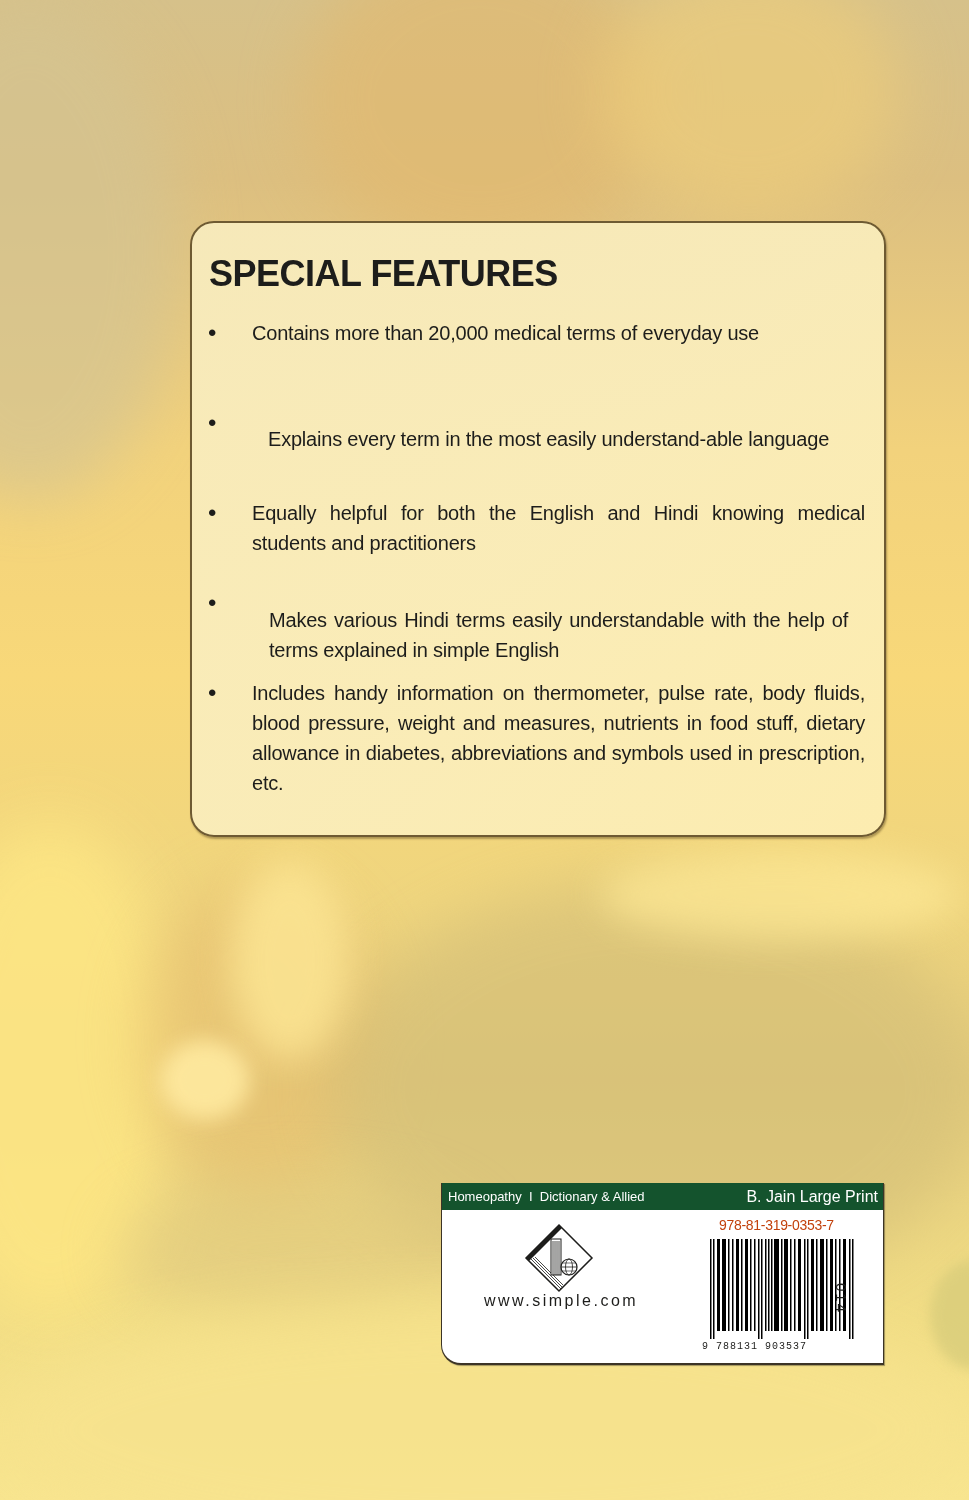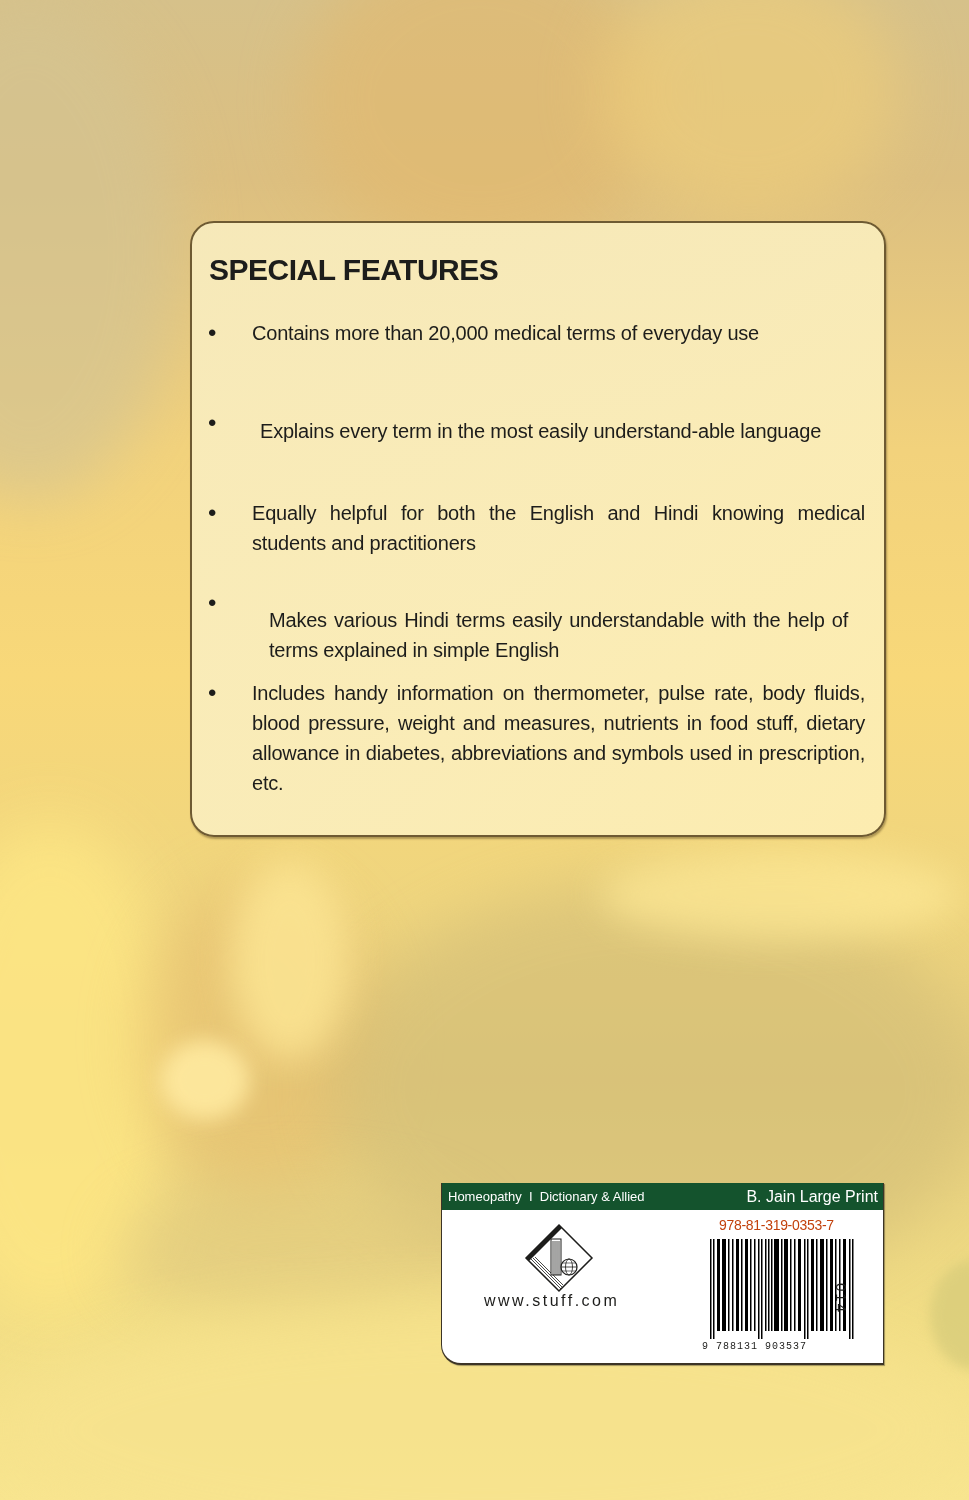--- a/index.html
+++ b/index.html
@@ -31,21 +31,21 @@
   .features-box {
     position: absolute; left: 190px; top: 221px; width: 696px; height: 616px;
     box-sizing: border-box;
     border: 2px solid #6e5a32;
     border-radius: 24px;
     background: linear-gradient(135deg, rgba(248,236,190,.92) 0%, rgba(250,238,190,.9) 50%, rgba(253,238,180,.92) 100%);
     box-shadow: 1px 2px 2px rgba(90,70,30,.45);
   }
   .features-title {
     position: absolute; left: 17px; top: 30px;
-    font-size: 30px; font-weight: bold; color: #1d1d1b; letter-spacing: -0.5px;
+    font-size: 36px; font-weight: bold; color: #1d1d1b; letter-spacing: -0.5px;
     margin: 0;
   }
   .feature-item {
     position: absolute; left: 0; width: 100%;
   }
   .bullet {
     position: absolute; left: 16px; top: 0;
     font-size: 24px; color: #1d1d1b; line-height: 30px;
   }
   .feature-text {
@@ -113,21 +113,21 @@
 <section class="features-box">
   <h2 class="features-title">SPECIAL FEATURES</h2>
 
   <div class="feature-item" style="top:95px;">
     <span class="bullet">•</span>
     <p class="feature-text" style="margin:0;">Contains more than 20,000 medical terms of everyday use</p>
   </div>
 
   <div class="feature-item" style="top:185px;">
     <span class="bullet">•</span>
-    <p class="feature-text" style="margin:8px;">Explains every term in the most easily understand-able language</p>
+    <p class="feature-text" style="margin:16px;">Explains every term in the most easily understand-able language</p>
   </div>
 
   <div class="feature-item" style="top:275px;">
     <span class="bullet">•</span>
     <p class="feature-text" style="margin:0;">Equally helpful for both the English and Hindi knowing medical students and practitioners</p>
   </div>
 
   <div class="feature-item" style="top:365px;">
     <span class="bullet">•</span>
     <p class="feature-text" style="margin:17px;">Makes various Hindi terms easily understandable with the help of terms explained in simple English</p>
@@ -161,21 +161,21 @@
       <line x1="33" y1="18" x2="33" y2="52"></line>
       <line x1="35" y1="18" x2="35" y2="52"></line>
     </g>
     <circle cx="45" cy="44" r="8" fill="#fff" stroke="#1d1d1b" stroke-width="1.2"></circle>
     <ellipse cx="45" cy="44" rx="3.5" ry="8" fill="none" stroke="#1d1d1b" stroke-width="0.8"></ellipse>
     <line x1="37" y1="44" x2="53" y2="44" stroke="#1d1d1b" stroke-width="0.8"></line>
     <line x1="38" y1="40" x2="52" y2="40" stroke="#1d1d1b" stroke-width="0.6"></line>
     <line x1="38" y1="48" x2="52" y2="48" stroke="#1d1d1b" stroke-width="0.6"></line>
   </svg>
 
-  <span class="website">www.stuff.com</span>
+  <span class="website">www.simple.com</span>
 
   <span class="isbn">978-81-319-0353-7</span>
 
   <svg class="barcode" viewBox="0 0 146 100" preserveAspectRatio="none">
     <g fill="#000">
       <rect x="0" y="0" width="1.5" height="100"></rect>
       <rect x="3" y="0" width="1.5" height="100"></rect>
       <rect x="7" y="0" width="3" height="92"></rect>
       <rect x="12" y="0" width="4" height="92"></rect>
       <rect x="18" y="0" width="1.5" height="92"></rect>

